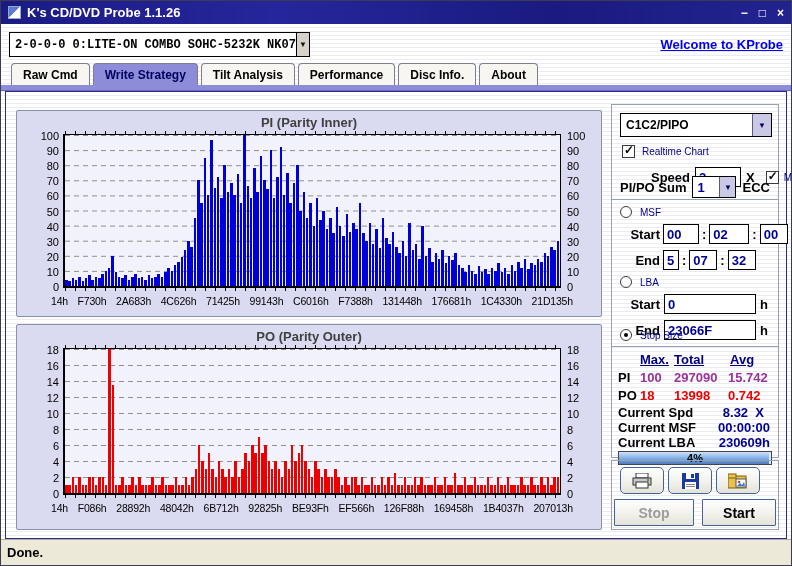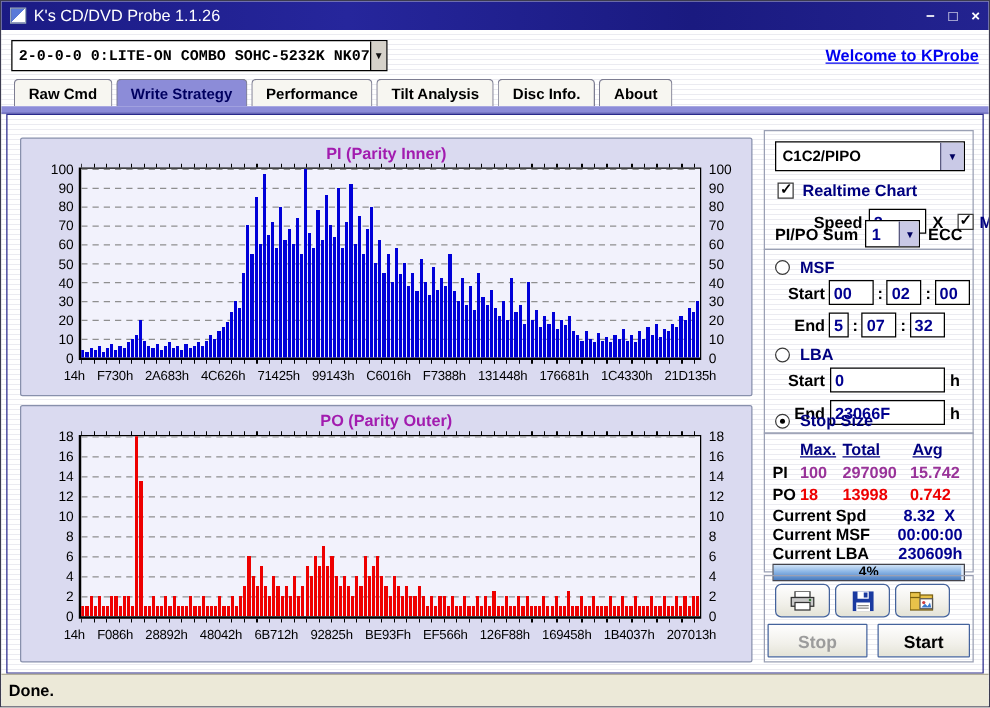--- a/index.html
+++ b/index.html
@@ -4,21 +4,21 @@
 <style>
   * { margin:0; padding:0; box-sizing:border-box; font-family:"Liberation Sans", sans-serif; }
   html,body { background:#d4d0c8; }
   .window { position:relative; width:792px; height:566px; background:#fff; overflow:hidden; border:1px solid #3c3c50; }
 
   
   .titlebar { position:absolute; left:0; top:0; right:0; height:23px;
     background:linear-gradient(90deg,#1b1b84 0%,#26269c 35%,#1a1a80 70%,#232390 100%);
     display:flex; align-items:center; padding:0 7px; gap:6px; }
   .app-icon { width:13px; height:13px; background:linear-gradient(135deg,#5a7ad8 0 50%,#ffffff 50% 100%); border:1px solid #9ab; flex:0 0 auto; }
-  .titlebar .title { color:#ffffff; font-weight:normal; font-size:13px; white-space:nowrap; }
+  .titlebar .title { color:#ffffff; font-weight:bold; font-size:13px; white-space:nowrap; }
   .winbtns { margin-left:auto; display:flex; gap:11px; color:#fff; font-weight:bold; font-size:12px; }
   .wbtn { cursor:default; line-height:12px; }
 
   
   .body { position:absolute; top:23px; left:0; right:0; bottom:0;
     background:repeating-linear-gradient(180deg,#ffffff 0px,#ffffff 3px,#ebebf1 3px,#ebebf1 4px); }
 
   
   .combo { background:#fff; border:1px solid #000; display:flex; align-items:center; overflow:hidden; }
   .drive { position:absolute; left:8px; top:8px; width:301px; height:25px; }
@@ -30,36 +30,36 @@
   .tabs { position:absolute; left:10px; top:39px; height:22px; display:flex; gap:3px; }
   .tab { height:22px; padding:0 11px; display:flex; align-items:center; background:#f7f6f1;
     border:1px solid #7d7d92; border-bottom:none; border-radius:4px 4px 0 0; font-weight:bold; font-size:12px; color:#000; cursor:default; }
   .tab.selected { background:#8c8cd8; color:#000060;text-align:right; }
   .tab-accent { position:absolute; left:0; top:61px; right:0; height:6px; background:#8c8cd8; border-bottom:1px solid #6a6ab8; }
 
   .content { position:absolute; left:4px; right:4px; top:67px; bottom:26px; border:1px solid #2a2a8c; }
 
   
   .chart-panel { position:absolute; left:10px; width:586px; background:#dadaf0; border:1px solid #8890ac; border-radius:2px; }
-  .chart-title { position:absolute; top:4px; left:0; right:0; text-align:center; color:#a21caf; font-weight:bold; font-size:13px; }
+  .chart-title { position:absolute; top:4px; left:0; right:0; text-align:center; color:#404040; font-weight:bold; font-size:13px; }
   .plot { position:absolute; left:46px; top:23px; width:498px; background:#f2f2fc;
     border:1px solid #000; border-left:2px solid #000; border-bottom:2px solid #000; }
   .plot svg { display:block; }
   .plot::before, .plot::after { content:""; position:absolute; left:0; right:0; height:3px;
     background:repeating-linear-gradient(90deg,#000 0 1px,transparent 1px 10px); }
   .plot::before { top:-4px; } .plot::after { bottom:-5px; }
   .ylab { position:absolute; top:23px; font-size:11px; color:#000; }
   .ylab-l { left:4px; width:40px; } .ylab-r { left:548px; width:34px; }
   .ylab span { white-space:nowrap; }
   .xlabs { position:absolute; left:34px; width:522px; display:flex; justify-content:space-between; font-size:10.5px; letter-spacing:-0.2px; color:#000; }
 
   
   .gbox { position:absolute; left:605px; width:168px; border:1px solid #9aa0b4; background:transparent; }
   .lbl { font-weight:bold; font-size:13px; color:#000; white-space:nowrap; }
-  .lbl-blue { font-weight:bold; font-size:13px; color:#000080; white-space:nowrap; }
+  .lbl-blue { font-weight:normal; font-size:10px; color:#000080; white-space:nowrap; }
   .tin { border:1px solid #000; background:#fff; font-weight:bold; font-size:13px; color:#000090; padding:0 3px; height:20px; }
   .chk { width:13px; height:13px; background:#fff; border:1px solid #3a3a3a; position:relative; flex:0 0 auto; }
   .chk.on::after { content:"✓"; position:absolute; left:1px; top:-3px; font-size:12px; font-weight:bold; color:#000; }
   .radio { width:12px; height:12px; border-radius:50%; background:#fff; border:1px solid #3a3a3a; position:relative; flex:0 0 auto; }
   .radio.on::after { content:""; position:absolute; left:3px; top:3px; width:4px; height:4px; border-radius:50%; background:#000; }
   .row { position:absolute; display:flex; align-items:center; }
 
   .mode-combo { position:absolute; left:8px; top:8px; width:152px; height:24px; }
   .mode-combo .combo-text { flex:1; font-weight:bold; font-size:12px; padding-left:5px; }
   .mode-combo .combo-btn, .sum-combo .combo-btn { background:#c9c9e6; border-left:1px solid #5a5a80; color:#000060; }
@@ -106,22 +106,22 @@
       <span class="combo-text">2-0-0-0 0:LITE-ON COMBO SOHC-5232K NK07</span>
       <span class="combo-btn">
           <span>▼</span>
         </span>
     </div>
     <a class="welcome">Welcome to KProbe</a>
 
     <div class="tabs">
       <div class="tab">Raw Cmd</div>
       <div class="tab selected">Write Strategy</div>
+      <div class="tab">Tilt Analysis</div>
       <div class="tab">Performance</div>
-      <div class="tab">Tilt Analysis</div>
       <div class="tab">Disc Info.</div>
       <div class="tab">About</div>
     </div>
     <div class="tab-accent"></div>
 
     <div class="content">
 
       <div class="chart-panel" style="top:18px;height:207px;">
         <div class="chart-title">PI (Parity Inner)</div>
         <div class="ylab ylab-l">
@@ -570,21 +570,21 @@
 
       <div class="gbox" style="top:107px;height:148px;">
         <div class="row" style="left:8px;top:6px;gap:8px;">
           <span class="radio"></span>
           <span class="lbl-blue">MSF</span>
         </div>
         <div class="row" style="left:0;top:24px;gap:3px;">
           <span class="lbl" style="width:48px;text-align:right;">Start</span>
           <input class="tin" style="width: 36px;" readonly="" value="00">
           <span class="lbl">:</span>
-          <input class="tin" style="width: 28px;" readonly="" value="02">
+          <input class="tin" style="width: 40px;" readonly="" value="02">
           <span class="lbl">:</span>
           <input class="tin" style="width: 28px;" readonly="" value="00">
         </div>
         <div class="row" style="left:0;top:50px;gap:3px;">
           <span class="lbl" style="width:48px;text-align:right;">End</span>
           <input class="tin" style="width: 16px;" readonly="" value="510">
           <span class="lbl">:</span>
           <input class="tin" style="width: 28px;" readonly="" value="07">
           <span class="lbl">:</span>
           <input class="tin" style="width: 28px;" readonly="" value="32">

